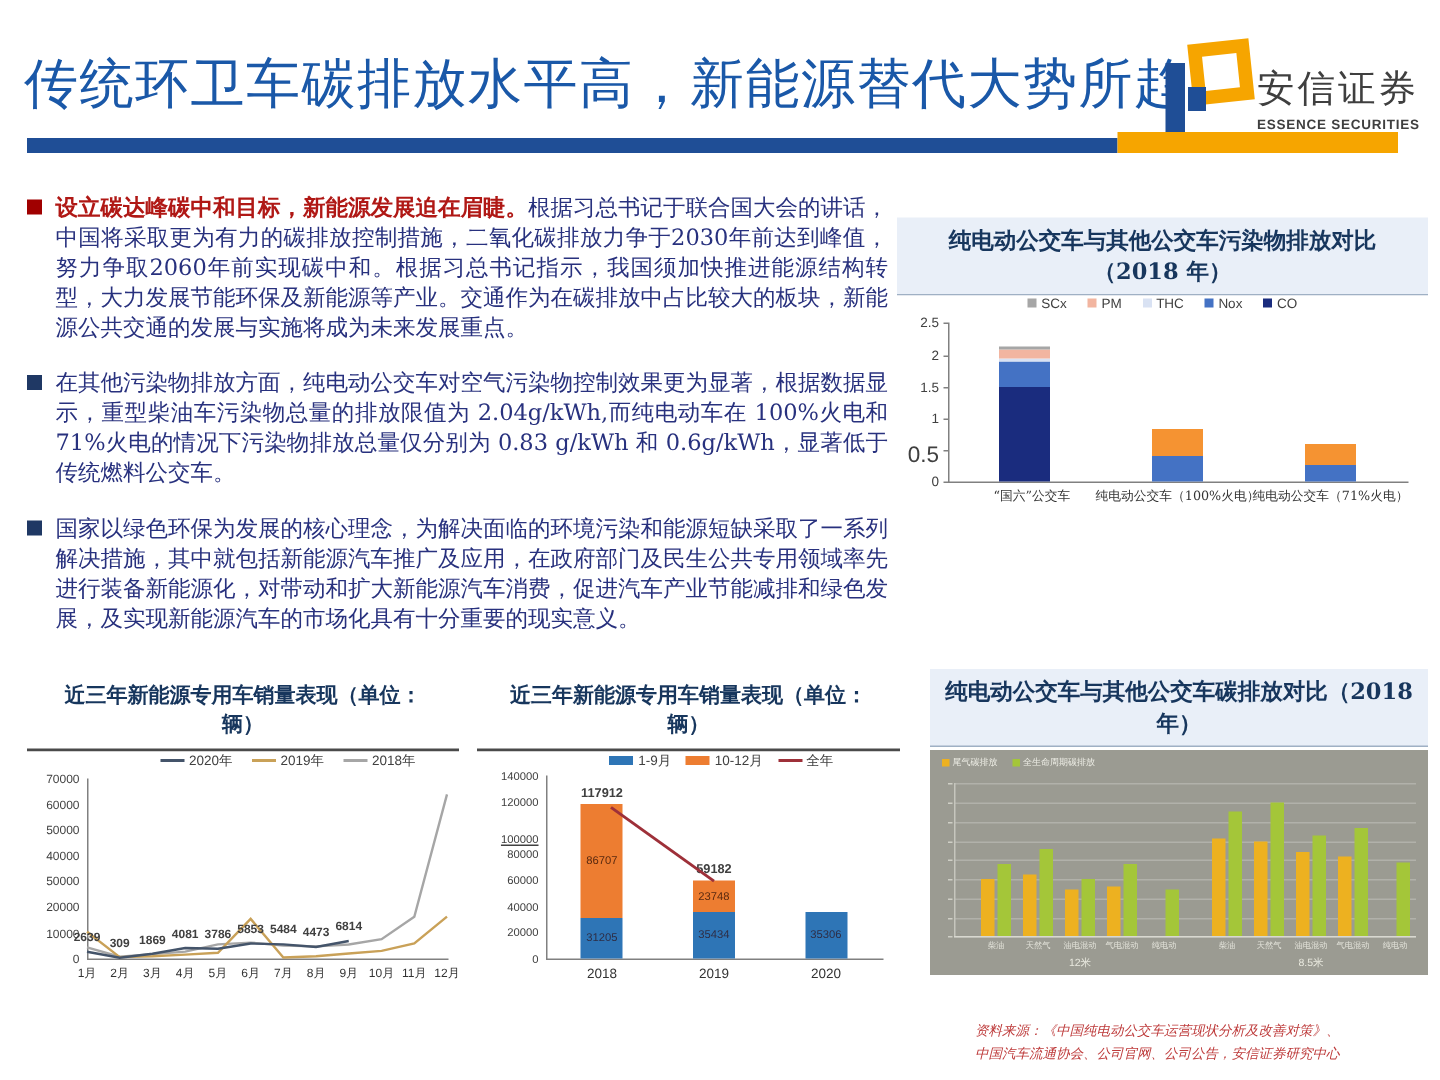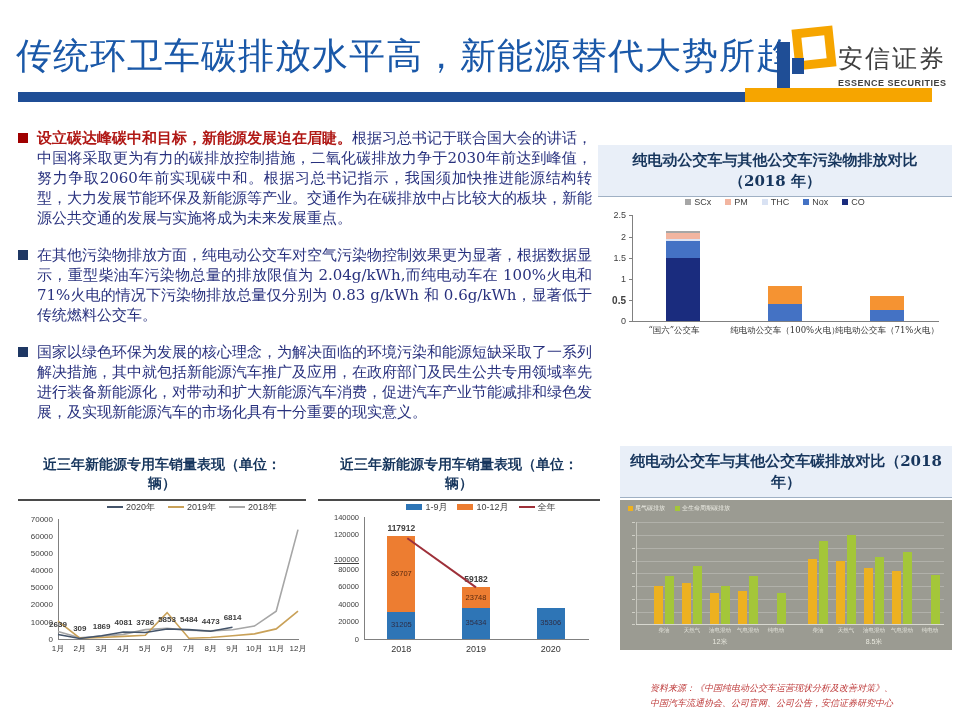--- a/index.html
+++ b/index.html
@@ -104,36 +104,36 @@
             <div>Nox</div>
           </div>
           <div class="lgi">
             <div style="width: 6px; height: 6px; background: rgb(26, 44, 126);"></div>
             <div>CO</div>
           </div>
         </div>
         <div class="plot-frame" style="left: 34px; top: 18px; width: 306px; height: 106px;"></div>
         <div class="ylab" style="left: 0px; width: 28px; top: 119px; font-size: 9px;">0</div>
         <div class="abs" style="left: 31px; top: 124px; width: 3px; height: 1px; background: rgb(128, 128, 128);"></div>
-        <div class="ylab" style="left: 0px; width: 28px; top: 97.8px; font-size: 10px; font-weight: bold;">0.5</div>
+        <div class="ylab" style="left: 0px; width: 28px; top: 97.8px; font-size: 15px;">0.5</div>
         <div class="abs" style="left: 31px; top: 102.8px; width: 3px; height: 1px; background: rgb(128, 128, 128);"></div>
         <div class="ylab" style="left: 0px; width: 28px; top: 76.6px; font-size: 9px;">1</div>
         <div class="abs" style="left: 31px; top: 81.6px; width: 3px; height: 1px; background: rgb(128, 128, 128);"></div>
         <div class="ylab" style="left: 0px; width: 28px; top: 55.4px; font-size: 9px;">1.5</div>
         <div class="abs" style="left: 31px; top: 60.4px; width: 3px; height: 1px; background: rgb(128, 128, 128);"></div>
         <div class="ylab" style="left: 0px; width: 28px; top: 34.2px; font-size: 9px;">2</div>
         <div class="abs" style="left: 31px; top: 39.2px; width: 3px; height: 1px; background: rgb(128, 128, 128);"></div>
         <div class="ylab" style="left: 0px; width: 28px; top: 13px; font-size: 9px;">2.5</div>
         <div class="abs" style="left: 31px; top: 18px; width: 3px; height: 1px; background: rgb(128, 128, 128);"></div>
         <div class="abs" style="left: 68px; width: 34px; top: 60.4px; height: 63.6px; background: rgb(26, 44, 126);"></div>
         <div class="abs" style="left: 68px; width: 34px; top: 43.44px; height: 16.96px; background: rgb(68, 114, 196);"></div>
         <div class="abs" style="left: 68px; width: 34px; top: 41.744px; height: 1.696px; background: rgb(217, 226, 243);"></div>
         <div class="abs" style="left: 68px; width: 34px; top: 35.808px; height: 5.936px; background: rgb(242, 181, 160);"></div>
         <div class="abs" style="left: 68px; width: 34px; top: 33.688px; height: 2.12px; background: rgb(166, 166, 166);"></div>
-        <div class="xlab" style="left: 16px; width: 120px; top: 128px;">“国六”公交车</div>
+        <div class="xlab" style="left: 30px; width: 120px; top: 128px;">“国六”公交车</div>
         <div class="abs" style="left: 170px; width: 34px; top: 107.04px; height: 16.96px; background: rgb(68, 114, 196);"></div>
         <div class="abs" style="left: 170px; width: 34px; top: 88.808px; height: 18.232px; background: rgb(245, 147, 50);"></div>
         <div class="xlab" style="left: 127px; width: 120px; top: 128px;">纯电动公交车（100%火电）</div>
         <div class="abs" style="left: 272px; width: 34px; top: 112.552px; height: 11.448px; background: rgb(68, 114, 196);"></div>
         <div class="abs" style="left: 272px; width: 34px; top: 98.56px; height: 13.992px; background: rgb(245, 147, 50);"></div>
         <div class="xlab" style="left: 229px; width: 120px; top: 128px;">纯电动公交车（71%火电）</div>
       </div>
   </div>
 
   <div class="panel" style="left:18px;top:452px;width:288px;">

